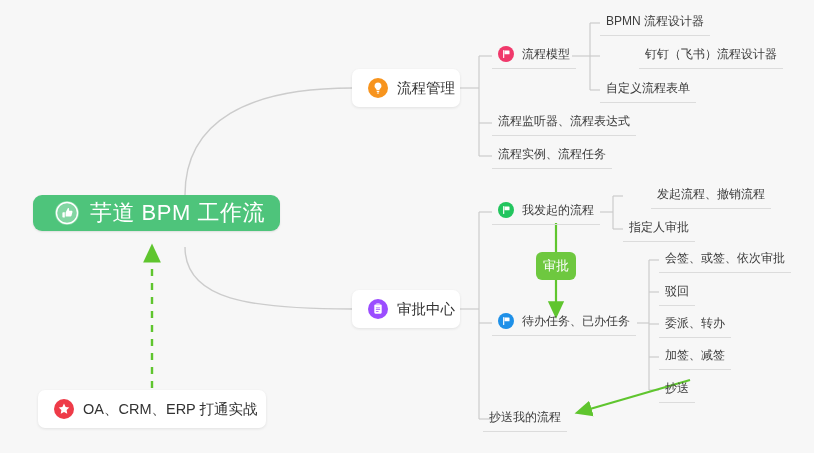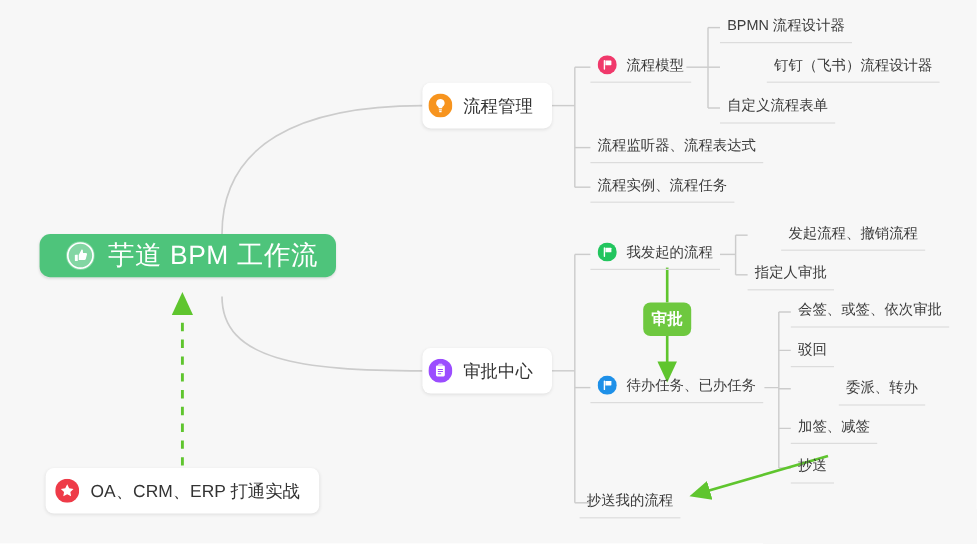--- a/index.html
+++ b/index.html
@@ -53,21 +53,20 @@
   .card-node {
     position: absolute;
     background: #ffffff;
     border-radius: 7px;
     box-shadow: 0 1px 3px rgba(0,0,0,0.09);
     display: flex;
     align-items: center;
     padding: 0 16px;
     box-sizing: border-box;
     height: 38px;
-    justify-content: flex-end;
   }
   .card-label {
     font-size: 14.5px;
     color: #333333;
     margin-left: 9px;
     white-space: nowrap;
   }
   #node-liuchengguanli { left: 352px; top: 69px; width: 108px; }
   #node-shenpizhongxin { left: 352px; top: 290px; width: 108px; }
   #node-oa-crm-erp  { left: 38px;  top: 390px; width: 228px; }
@@ -106,21 +105,20 @@
   .badge {
     position: absolute;
     background: #6ec83f;
     border-radius: 6px;
     color: #ffffff;
     font-size: 13px;
     display: flex;
     align-items: center;
     justify-content: center;
     white-space: nowrap;
-    font-weight: bold;
   }
   #badge-shenpi {
     left: 536px;
     top: 252px;
     width: 40px;
     height: 28px;
   }
 </style>
 </head>
 <body>
@@ -295,21 +293,21 @@
   </div>
 
   <div class="leaf-node" style="left:659px; top:247px;">
     <span class="leaf-label">会签、或签、依次审批</span>
   </div>
 
   <div class="leaf-node" style="left:659px; top:280px;">
     <span class="leaf-label">驳回</span>
   </div>
 
-  <div class="leaf-node" style="left:659px; top:312px;margin-left:40px;">
+  <div class="leaf-node" style="left:659px; top:312px;">
     <span class="leaf-label">委派、转办</span>
   </div>
 
   <div class="leaf-node" style="left:659px; top:344px;">
     <span class="leaf-label">加签、减签</span>
   </div>
 
   <div class="leaf-node" style="left:659px; top:377px;font-family:Liberation Mono, monospace;">
     <span class="leaf-label">抄送</span>
   </div>

